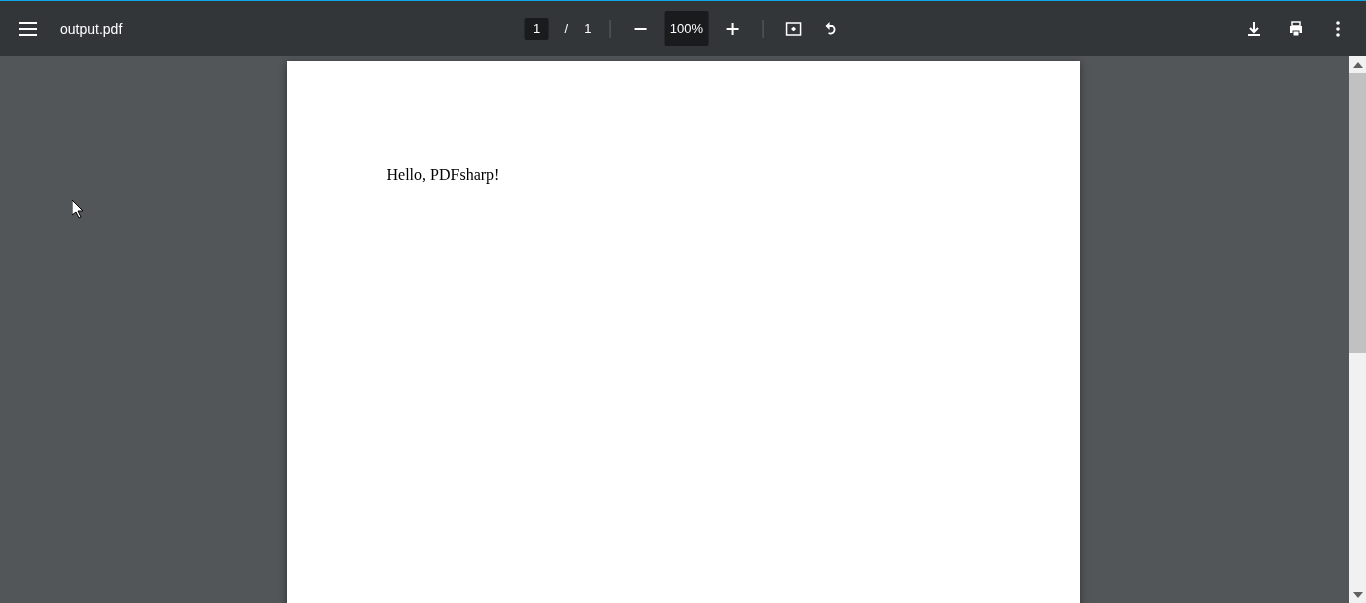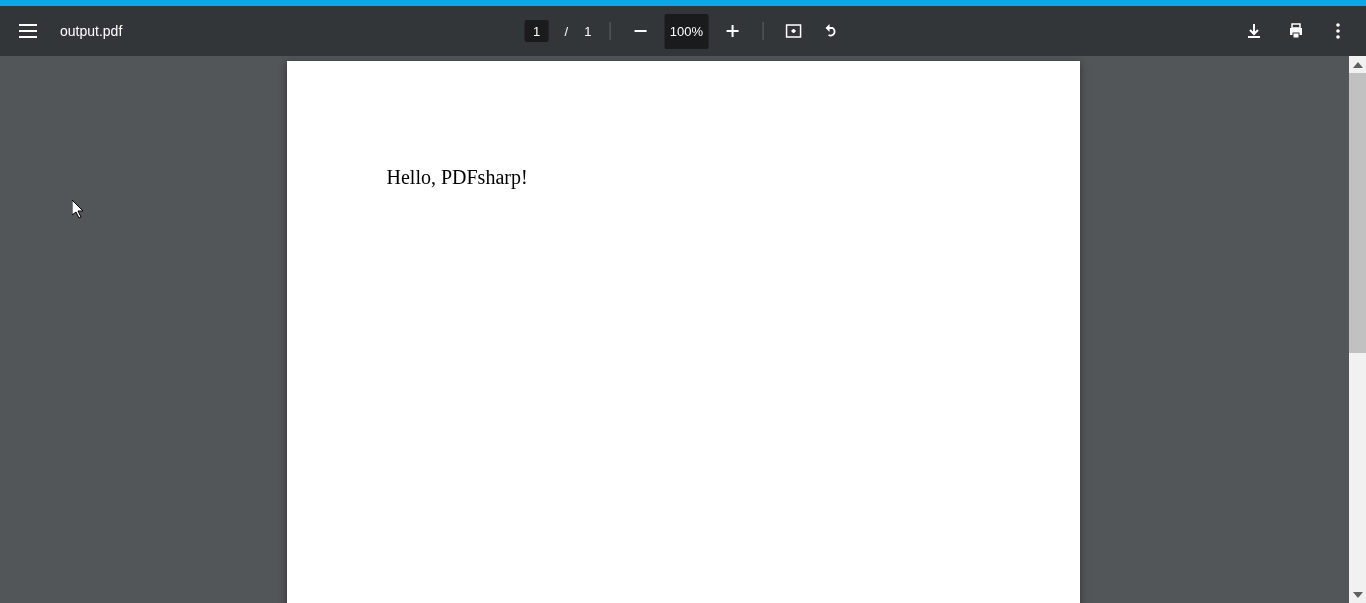--- a/index.html
+++ b/index.html
@@ -16,21 +16,21 @@
       position: relative;
     }
     .toolbar {
       background: #323639;
       height: 56px;
       display: flex;
       align-items: center;
       padding: 0 16px;
       color: #fff;
       position: relative;
-      border-top: 6px solid #0ea5e9;
+      border-top: 1px solid #0ea5e9;
     }
     .toolbar-left {
       display: flex;
       align-items: center;
       gap: 20px;
     }
     .menu-btn {
       width: 24px;
       height: 24px;
       cursor: pointer;
@@ -123,21 +123,21 @@
       width: 793px;
       height: 1000px;
       box-shadow: 0 2px 8px rgba(0,0,0,0.4);
       position: relative;
     }
     .page-content {
       position: absolute;
       left: 100px;
       top: 105px;
       font-family: 'Times New Roman', serif;
-      font-size: 20px;
+      font-size: 16px;
       color: #000;
     }
     .scrollbar {
       position: absolute;
       right: 0;
       top: 56px;
       width: 17px;
       height: 547px;
       background: #f1f1f1;
     }

